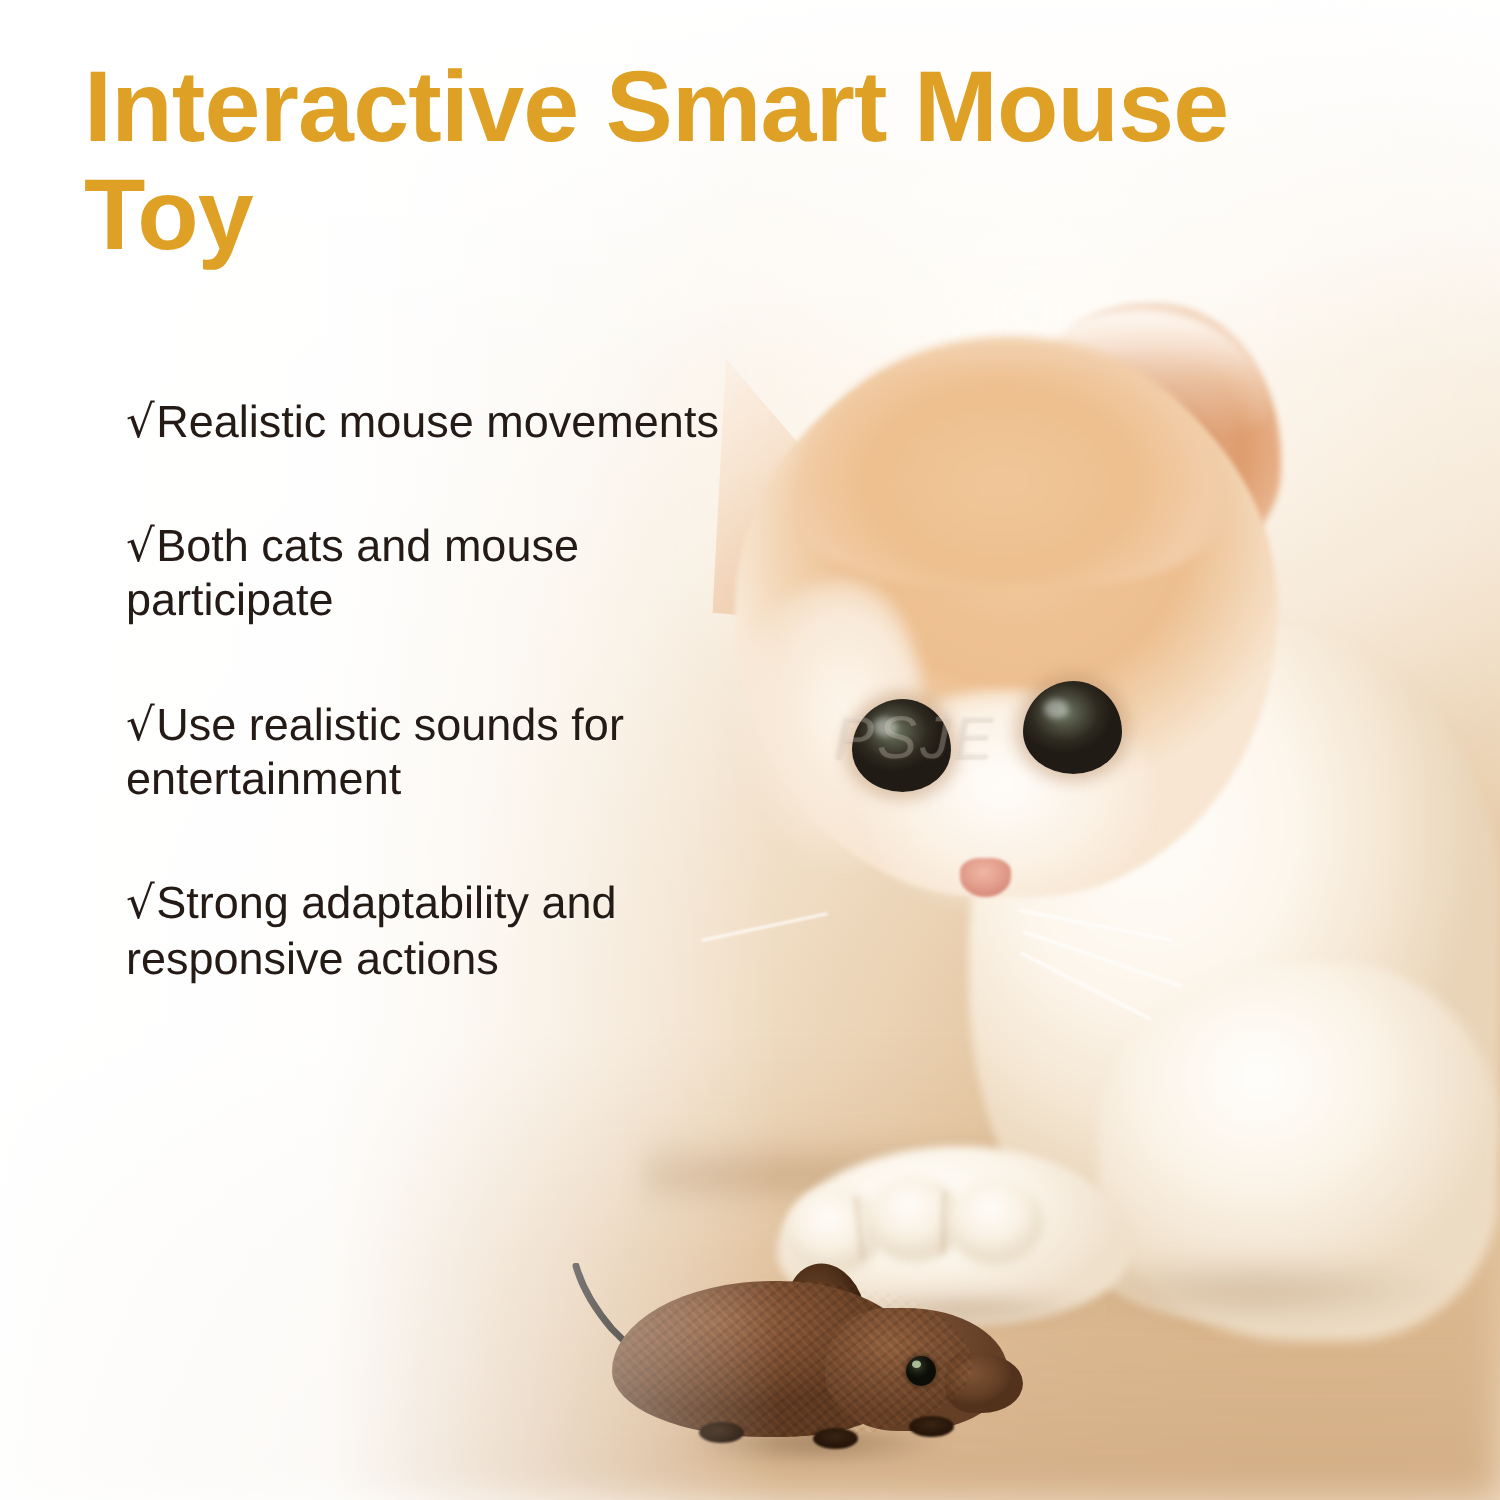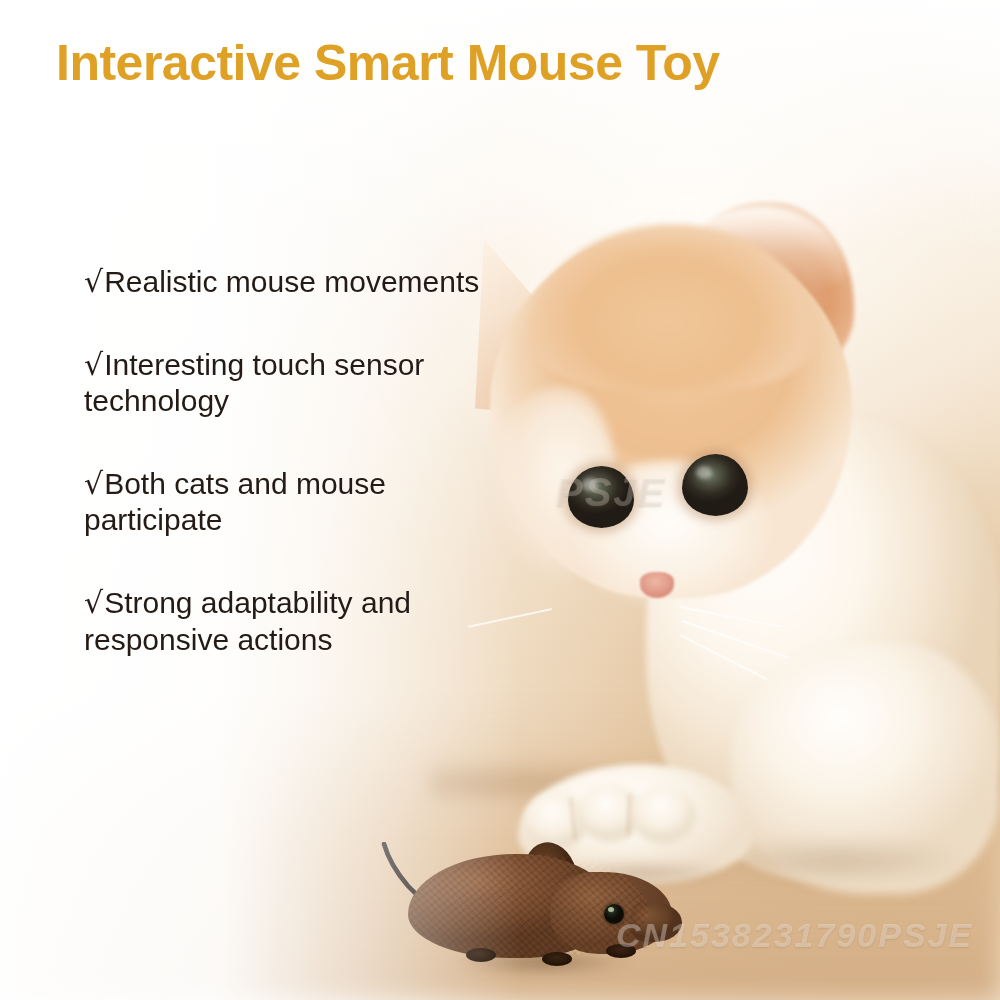--- a/index.html
+++ b/index.html
@@ -200,38 +200,38 @@
     background:radial-gradient(50% 50% at 50% 40%,#3a2413 0%,#241408 100%);
     filter:blur(.6px);
   }
   .m-tail{
     left:-18px;top:4px;width:124px;height:96px;
   }
 
   
   #title{
     position:absolute;left:56px;top:36px;width:820px;
-    font-weight:bold;font-size:50px;line-height:1.08;
+    font-weight:bold;font-size:67px;line-height:1.08;
     letter-spacing:-.5px;color:#dfa125;
     text-shadow:0 1px 0 rgba(255,255,255,.5);
   }
   #features{position:absolute;left:84px;top:264px;width:420px;}
   .feature{
     margin-bottom:46px;color:#241a16;
     font-size:30px;line-height:1.22;font-weight:400;
     text-shadow:0 1px 1px rgba(255,255,255,.62);
   }
   .feature:last-child{margin-bottom:0;}
   .check{
     font-size:30px;color:#241a16;margin-right:1px;
     font-family:"DejaVu Sans", sans-serif;
   }
   .wm{
     position:absolute;color:rgba(255,255,255,.30);
-    font-style:italic;font-weight:bold;letter-spacing:2px;
+    font-style:italic;font-weight:normal;letter-spacing:2px;
     pointer-events:none;user-select:none;
     text-shadow:0 1px 2px rgba(120,90,60,.18);
   }
   #wm-main{left:616px;top:916px;font-size:34px;}
   #wm-eye{left:556px;top:470px;font-size:40px;color:rgba(255,255,255,.22);}
 </style>
 </head>
 <body>
 
 <div id="poster">
@@ -288,32 +288,31 @@
     <div class="p m-eye-gl"></div>
     <div class="m-foot" style="left:74px;top:110px;"></div>
     <div class="m-foot" style="left:150px;top:114px;"></div>
     <div class="m-foot" style="left:214px;top:106px;"></div>
   </div>
 
   <div class="bg-soft left-fade"></div>
   <div class="bg-soft top-fade"></div>
 
   <div class="wm" id="wm-eye">PSJE</div>
-  <div class="wm" id="wm-main">CN1538231790PSJE</div>
 
   <div id="title">Interactive Smart Mouse Toy</div>
 
   <div id="features">
     <div class="feature">
       <span class="check">√</span><span>Realistic mouse movements</span>
     </div>
     <div class="feature">
-      <span class="check">√</span><span>Interesting touch sensor technology</span>
+      <span class="check">√</span><span>Both cats and mouse participate</span>
     </div>
     <div class="feature">
-      <span class="check">√</span><span>Both cats and mouse participate</span>
+      <span class="check">√</span><span>Use realistic sounds for entertainment</span>
     </div>
     <div class="feature">
       <span class="check">√</span><span>Strong adaptability and responsive actions</span>
     </div>
   </div>
 
 </div>
 
 </body></html>

